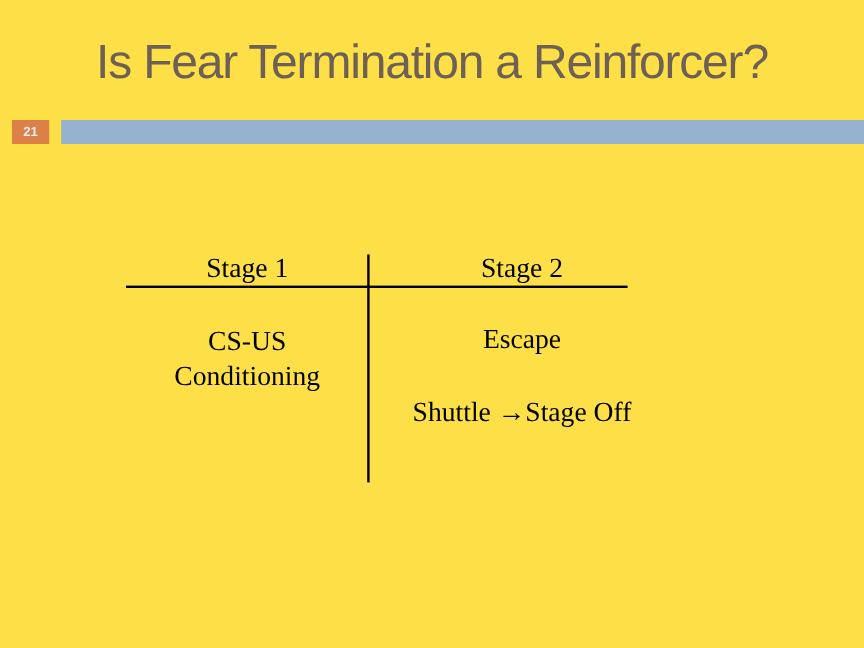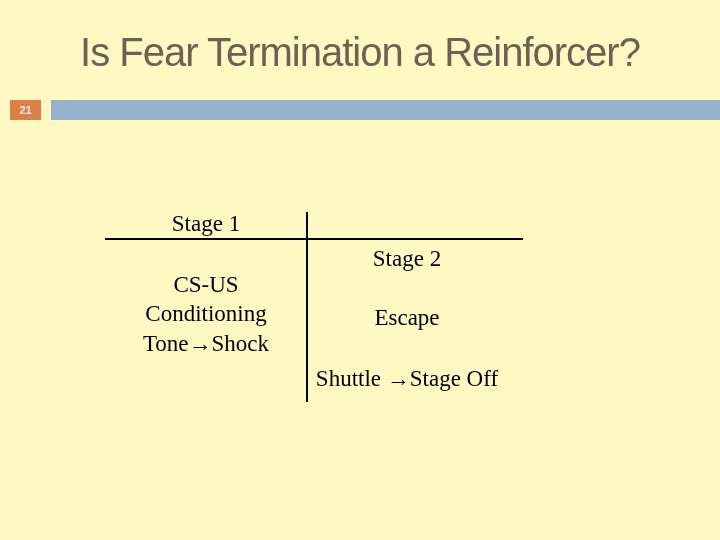--- a/index.html
+++ b/index.html
@@ -4,21 +4,21 @@
 <style>
   html, body {
     margin: 0;
     padding: 0;
     background: #ffffff;
   }
   .slide {
     position: relative;
     width: 720px;
     height: 540px;
-    background: #fef9c3;
+    background: #fde047;
     overflow: hidden;
     font-family: "Liberation Sans", sans-serif;
   }
   .title {
     position: absolute;
     top: 30px;
     left: 0;
     width: 720px;
     margin: 0;
     text-align: center;
@@ -66,21 +66,21 @@
     font-size: 23px;
     color: var(--table-text, #000000);
   }
   .cell {
     position: absolute;
     text-align: center;
     line-height: 29px;
     white-space: pre-line;
   }
   .c1 { left: 105px; width: 202px; }
-  .c2 { left: 282px; width: 250px; margin-top: 35px; }
+  .c2 { left: 310px; width: 250px; }
   .header-row { top: 209px; }
   .row1-c1 { top: 270px; }
   .row1-c2 { top: 268px; }
   .row2 { top: 329px; white-space: nowrap; }
   .hline {
     position: absolute;
     left: 105px;
     top: 238px;
     width: 418px;
     height: 2px;
@@ -116,19 +116,18 @@
 
     <div class="hline"></div>
 
     <div class="vline"></div>
 
     <div class="cell c1 row1-c1">CS-US
 Conditioning</div>
 
     <div class="cell c2 row1-c2">Escape</div>
 
-    <div class="cell c1 row2">Tone→Shock</div>
 
     <div class="cell c2 row2">Shuttle →Stage Off</div>
 
   </div>
 
 </div>
 
 </body></html>

